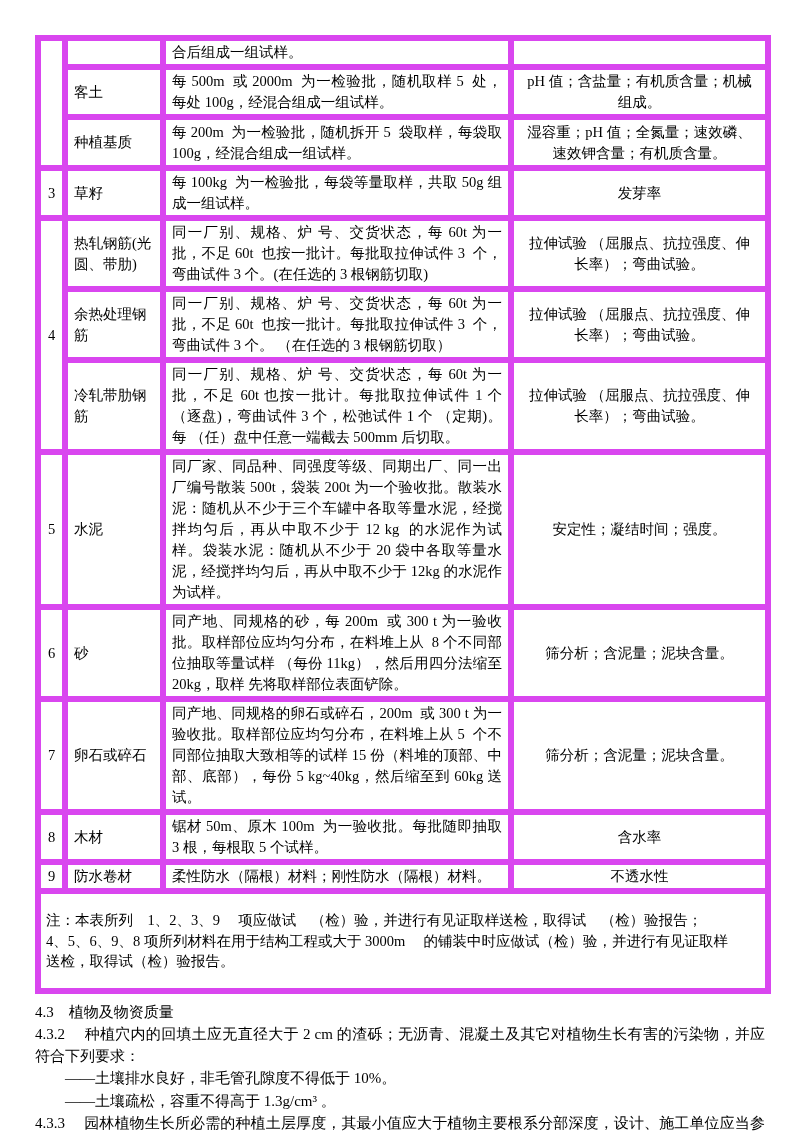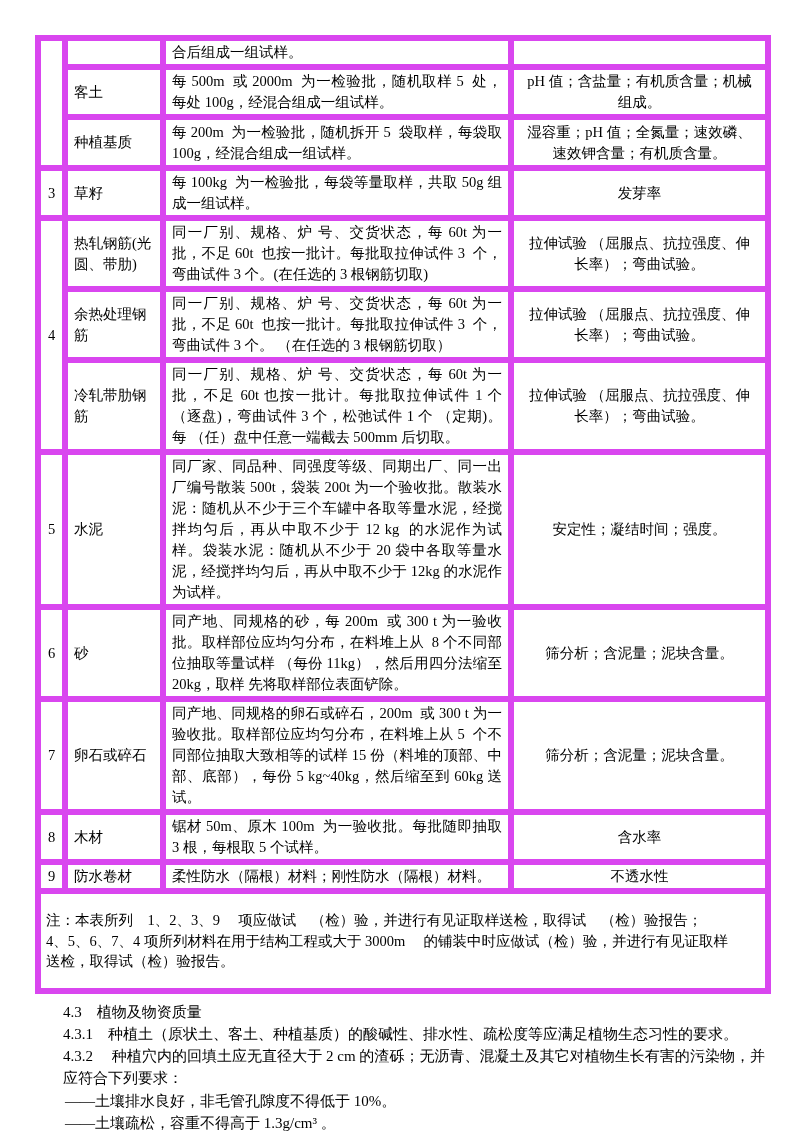--- a/index.html
+++ b/index.html
@@ -25,21 +25,21 @@
     overflow: hidden;
   }
   td.c-num  { text-align: center; padding: 1px 2px; }
   td.c-mat  { text-align: left; padding: 1px 6px; }
   td.c-desc { text-align: justify; padding: 1px 6px; white-space: pre-wrap; }
   td.c-test { text-align: center; padding: 1px 8px; margin-left: 44px; }
   td.c-note { text-align: left; padding: 16px 5px; vertical-align: top; }
   td.c-note .note-line { line-height: 20.5px; }
 
   .sections { margin-top: 7px; width: 730px; font-size: 15px; line-height: 22.3px; }
-  .para   { text-align: justify; margin-left: 28px; }
+  .para   { text-align: justify; }
   .bullet { text-indent: 2em; text-align: justify; }
 </style>
 </head>
 <body>
 
 <div class="page">
 
   <table class="spec-table">
     <colgroup>
       <col style="width:27px">
@@ -112,29 +112,28 @@
       </tr>
       <tr style="height:23px">
         <td class="c-num">9</td>
         <td class="c-mat">防水卷材</td>
         <td class="c-desc">柔性防水（隔根）材料；刚性防水（隔根）材料。</td>
         <td class="c-test">不透水性</td>
       </tr>
       <tr style="height:63px">
         <td class="c-note" colspan="4">
           <div class="note-line">注：本表所列　1、2、3、9　 项应做试　（检）验，并进行有见证取样送检，取得试　（检）验报告；</div>
-          <div class="note-line">4、5、6、7、4 项所列材料在用于结构工程或大于 3000m　 的铺装中时应做试（检）验，并进行有见证取样</div>
+          <div class="note-line">4、5、6、9、8 项所列材料在用于结构工程或大于 3000m　 的铺装中时应做试（检）验，并进行有见证取样</div>
           <div class="note-line">送检，取得试（检）验报告。</div>
         </td>
       </tr>
     </tbody>
   </table>
 
   <div class="sections">
     <div class="para">4.3　植物及物资质量</div>
-    <div class="para">4.3.1　种植土（原状土、客土、种植基质）的酸碱性、排水性、疏松度等应满足植物生态习性的要求。</div>
     <div class="para">4.3.2　 种植穴内的回填土应无直径大于 2 cm  的渣砾；无沥青、混凝土及其它对植物生长有害的污染物，并应符合下列要求：</div>
     <div class="bullet">——土壤排水良好，非毛管孔隙度不得低于 10%。</div>
     <div class="bullet">——土壤疏松，容重不得高于 1.3g/cm³ 。</div>
     <div class="para">4.3.3　 园林植物生长所必需的种植土层厚度，其最小值应大于植物主要根系分部深度，设计、施工单位应当参照表 2 的要求进行设计和施工。</div>
   </div>
 
 </div>
 
 </body></html>

